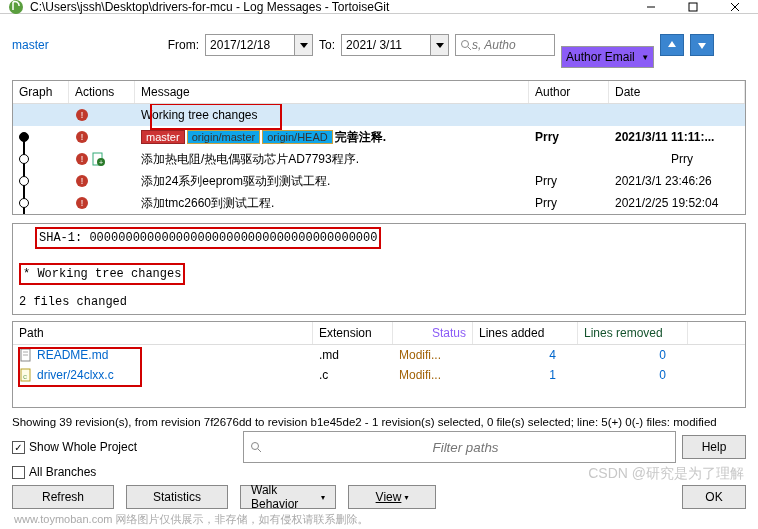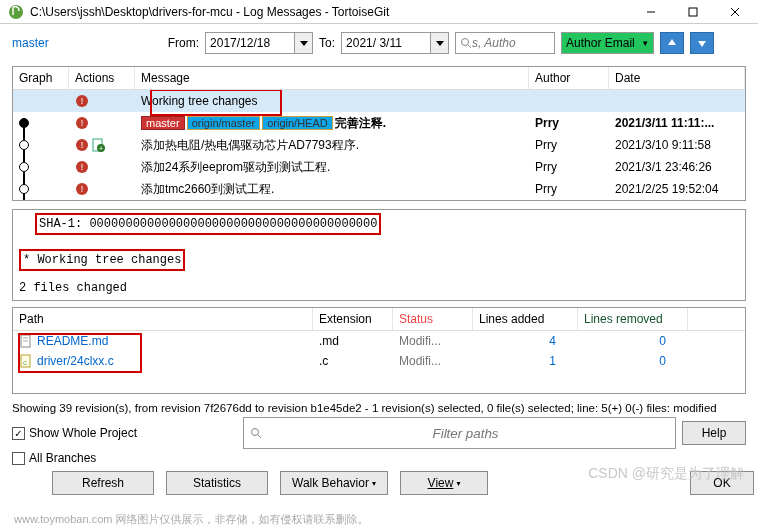--- a/index.html
+++ b/index.html
@@ -1,30 +1,30 @@
 <!DOCTYPE html>
 <html><head>
 <meta charset="utf-8">
 <style>
 * { box-sizing: border-box; margin: 0; padding: 0; }
 body { font-family: "Microsoft YaHei", "Segoe UI", sans-serif; font-size: 12px; background: #fff; width: 758px; height: 529px; overflow: hidden; position: relative; }
 
-.titlebar { height: 24px; display: flex; align-items: center; padding: 0 2px 0 8px; border-bottom: 1px solid #ccc; }
+.titlebar { height: 14px; display: flex; align-items: center; padding: 0 2px 0 8px; border-bottom: 1px solid #ccc; }
 .titlebar-icon { width: 16px; height: 16px; margin-right: 6px; }
 .titlebar-title { flex: 1; font-size: 12px; }
 .win-btn { width: 42px; height: 28px; display: inline-flex; align-items: center; justify-content: center; }
 
 .toolbar { padding: 8px 12px; display: flex; align-items: center; gap: 6px; }
 .branch-link { color: #0066cc; }
 .tb-label { margin-left: 12px; }
 .date-input { width: 90px; height: 22px; border: 1px solid #999; padding: 2px 4px; font-size: 12px; }
 .date-btn { width: 18px; height: 22px; border: 1px solid #999; border-left: none; background: #eee; display: inline-flex; align-items: center; justify-content: center; }
 .search-box { display: flex; align-items: center; border: 1px solid #999; height: 22px; padding: 0 4px; width: 100px; }
 .search-box input { border: none; outline: none; width: 70px; font-size: 12px; font-style: italic; color: #888; }
-.select-box { height: 22px; border: 1px solid #999; padding: 1px 4px; width: 93px; display: inline-flex; align-items: center; background: #22c55e; }
+.select-box { height: 22px; border: 1px solid #999; padding: 1px 4px; width: 93px; display: inline-flex; align-items: center; background: #8b5cf6; margin-top: 24px; }
 .nav-btn { width: 24px; height: 22px; background: #3a85d0; border: 1px solid #2a6aaa; display: inline-flex; align-items: center; justify-content: center; }
 
 .grid { border: 1px solid #999; margin: 4px 12px 8px 12px; }
 .grid-head { display: flex; background: #fff; border-bottom: 1px solid #ddd; }
 .grid-head > div { padding: 4px 6px; border-right: 1px solid #e6e6e6; font-size: 12px; }
 .grid-body { max-height: 114px; overflow: hidden; position: relative; }
 .grid-row { display: flex; align-items: center; height: 22px; }
 .grid-row > div { padding: 1px 6px; white-space: nowrap; overflow: hidden; }
 .row-selected { background: #d6e9f8; }
 
@@ -50,33 +50,33 @@
 .sha-wrap { display: inline-block; margin-left: 16px; }
 .wtc-wrap { display: inline-block; }
 
 .file-grid { border: 1px solid #999; margin: 0 12px 6px 12px; }
 .file-head { display: flex; border-bottom: 1px solid #ddd; }
 .file-head > div { padding: 4px 6px; border-right: 1px solid #e6e6e6; }
 .file-row { display: flex; height: 20px; align-items: center; }
 .file-row > div { padding: 1px 6px; }
 .fc-path { width: 300px; display: flex; align-items: center; gap: 4px; }
 .fc-ext { width: 80px; }
-.fc-stat { width: 80px; color: #737373; }
+.fc-stat { width: 80px; color: #a16207; }
 .fc-la { width: 105px; text-align: right; padding-right: 22px !important; color: #0066cc; }
 .fc-lr { width: 110px; text-align: right; padding-right: 22px !important; color: #0066cc; }
 .link-blue { color: #0066cc; }
 .files-hl { position: absolute; border: 2px solid #d10000; pointer-events: none; }
 
 .statusline { padding: 2px 12px 1px 12px; font-size: 11.5px; }
 .bottom-controls { display:flex; align-items:center; padding: 2px 12px; gap: 6px; }
 .filter-box { flex:1; display:flex; align-items:center; border: 1px solid #999; height: 24px; padding: 15px 6px; background:#fff; margin-left: 100px; }
 .filter-box input { border:none; outline:none; flex:1; text-align:center; font-style:italic; color:#888; }
 .chk-row { display:flex; align-items:center; gap:4px; font-size:12px; }
 .btn { height: 24px; padding: 0 10px; border: 1px solid #888; background: #e9e9e9; font-size: 12px; display:inline-flex; align-items:center; }
-.button-bar { display:flex; padding: 4px 4px 6px 12px; gap: 12px; align-items:flex-end;margin-left:40px; }
+.button-bar { display:flex; padding: 4px 12px 6px 12px; gap: 12px; align-items:flex-end; }
 .watermark { position:absolute; right: 14px; bottom: 46px; color:#c8c8c8; font-size: 14px; }
 .watermark2 { position:absolute; left: 14px; bottom: 2px; color:#aaa; font-size: 11px; }
 .drop-arrow { font-size: 8px; margin-left: 3px; }
 .chkbox { width:13px; height:13px; border:1px solid #555; display:inline-flex; align-items:center; justify-content:center; font-size:10px; }
 </style>
 </head>
 <body>
 
 <div class="titlebar">
   <svg class="titlebar-icon" viewBox="0 0 16 16">
@@ -206,21 +206,20 @@
           <svg class="icon-page" viewBox="0 0 14 14">
             <rect x="2" y="1" width="9" height="12" fill="#fff" stroke="#3a7"></rect>
             <circle cx="10" cy="10" r="4" fill="#2a7a2a"></circle>
             <text x="10" y="13" font-size="7" fill="#fff" text-anchor="middle">+</text>
           </svg>
         </div>
       <div class="col-msg">
           <span>添加热电阻/热电偶驱动芯片AD7793程序.</span>
         </div>
       <div class="col-author">Prry</div>
-      <div class="col-date">2021/3/10 9:11:58</div>
     </div>
 
     <div class="grid-row">
       <div class="col-graph graph-cell">
           <span class="gl" style="top:0;bottom:0;"></span>
           <span class="gd" style="top:6px;"></span>
         </div>
       <div class="col-actions">
           <svg class="icon-warn" viewBox="0 0 14 14">
             <circle cx="7" cy="7" r="6" fill="#c0392b"></circle>
@@ -264,21 +263,21 @@
     <span>* Working tree changes</span>
   </span>
   <div style="height:8px;"></div>
   <span>2 files changed</span>
 </div>
 
 <div class="file-grid" style="position:relative;">
   <div class="file-head">
     <div class="fc-path">Path</div>
     <div class="fc-ext">Extension</div>
-    <div class="fc-stat" style="color:#ef4444;">Status</div>
+    <div class="fc-stat" style="color:#8b5cf6;text-align:right;">Status</div>
     <div class="fc-la" style="color:#000;text-align:left;">Lines added</div>
     <div class="fc-lr" style="color:#14532d;text-align:left;">Lines removed</div>
   </div>
   <div class="file-row">
     <div class="fc-path">
         <svg width="14" height="14">
           <rect x="2" y="1" width="9" height="12" fill="#fff" stroke="#888"></rect>
           <line x1="4" y1="4" x2="9" y2="4" stroke="#aaa"></line>
           <line x1="4" y1="7" x2="9" y2="7" stroke="#aaa"></line>
         </svg>
@@ -330,21 +329,21 @@
   </div>
 </div>
 
 <div class="button-bar">
   <span class="btn" style="width:102px;justify-content:center;">
       <span>Refresh</span>
     </span>
   <span class="btn" style="width:102px;justify-content:center;">
       <span>Statistics</span>
     </span>
-  <span class="btn" style="width:108px;justify-content:center;">
+  <span class="btn" style="width:96px;justify-content:center;">
       <span>Walk Behavior</span>
       <span class="drop-arrow">▾</span>
     </span>
   <span class="btn" style="width:88px;justify-content:center;">
       <span style="text-decoration:underline;">View</span>
       <span class="drop-arrow">▾</span>
     </span>
   <span style="flex:1;"></span>
   <span class="btn" style="width:64px;justify-content:center;">
       <span>OK</span>

